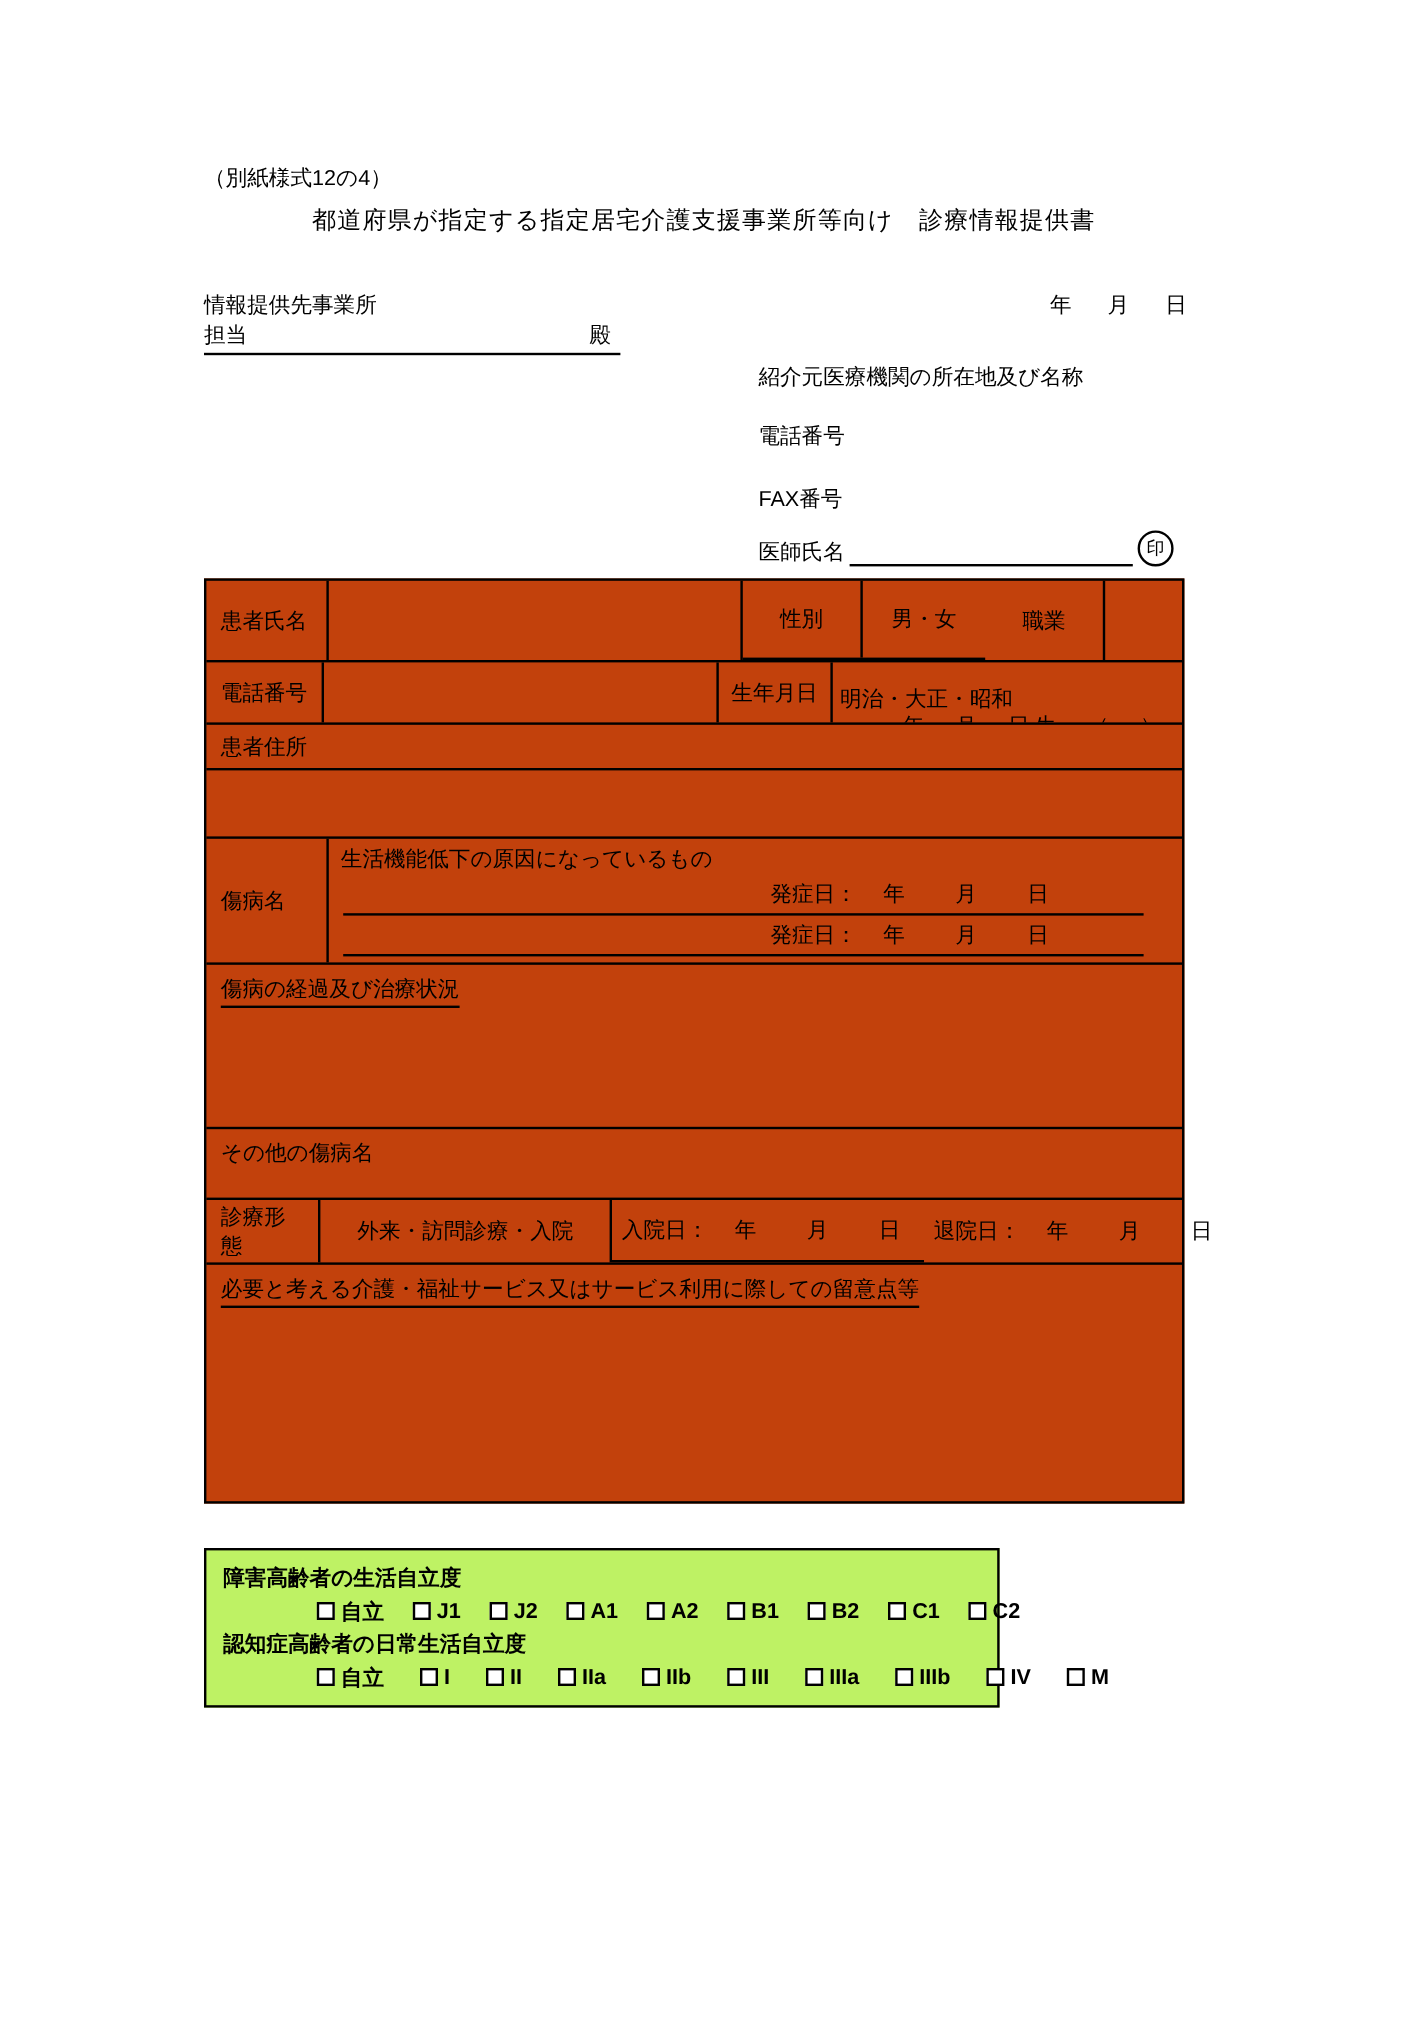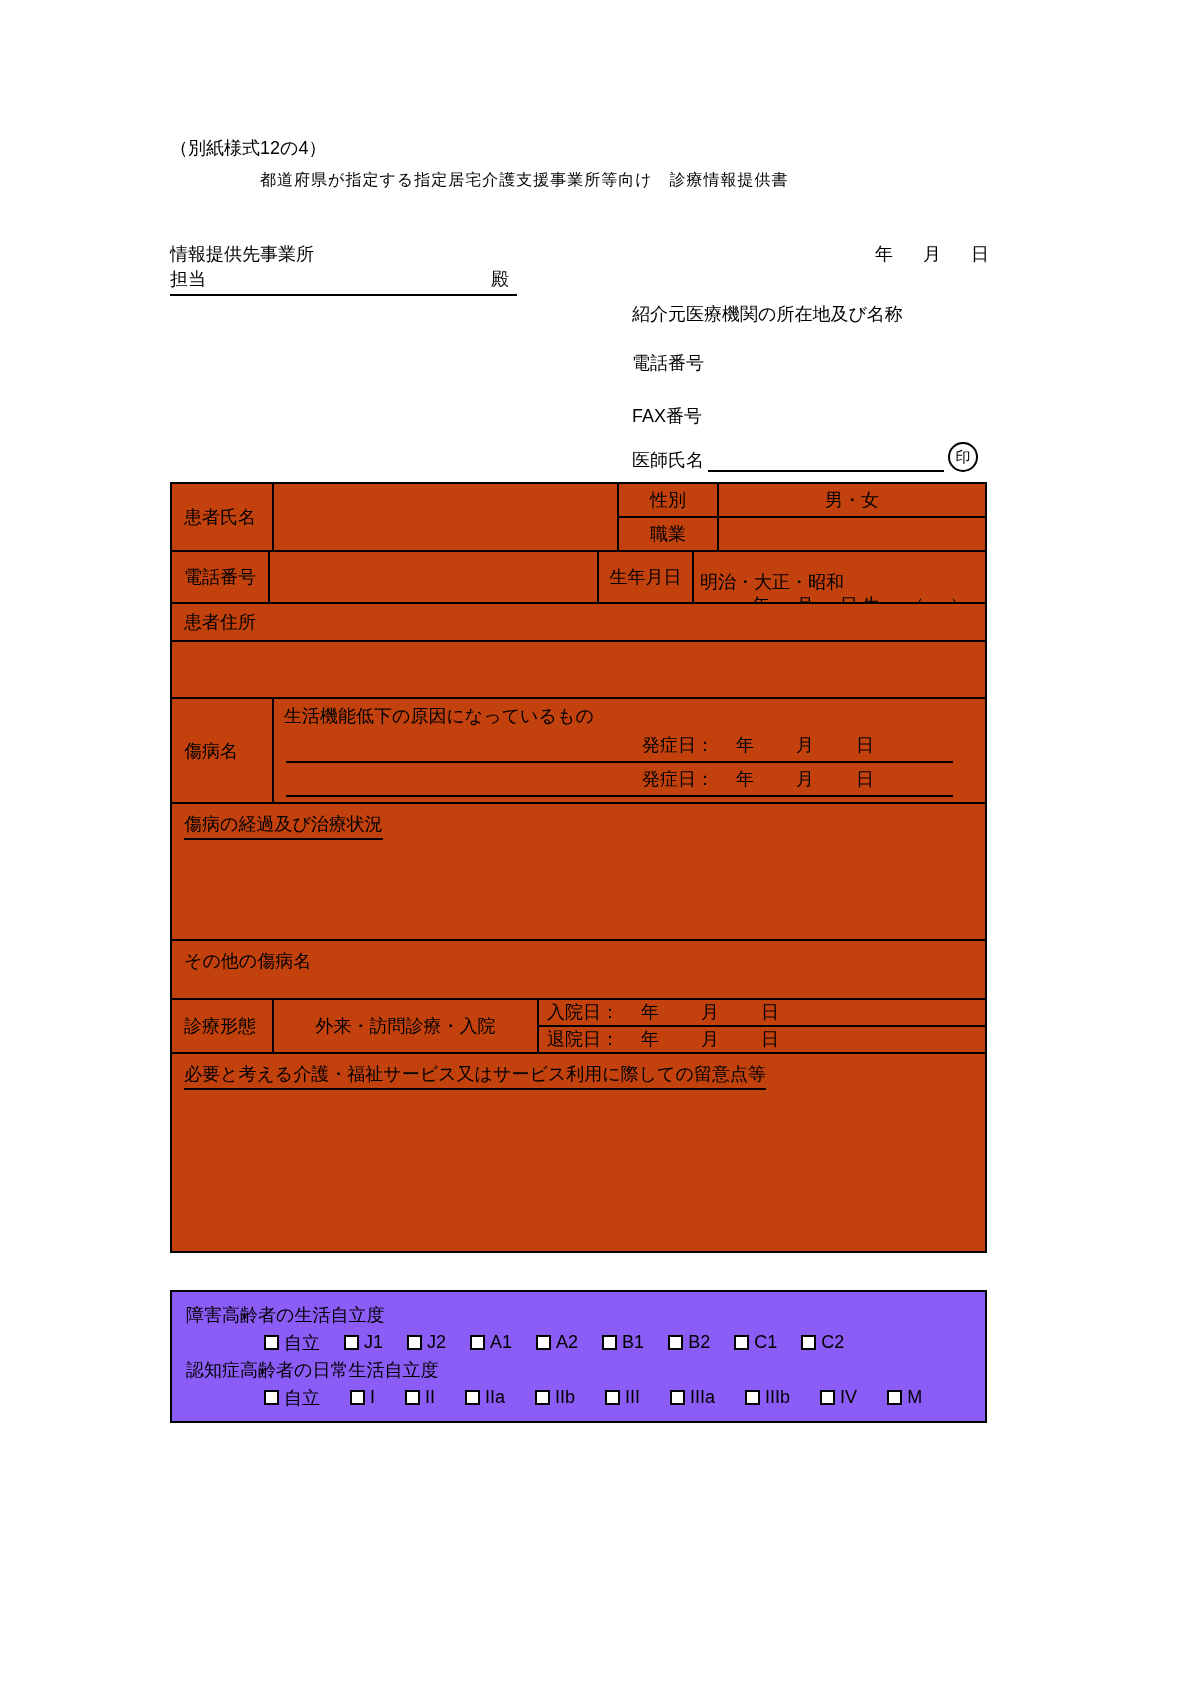--- a/index.html
+++ b/index.html
@@ -6,21 +6,21 @@
   html,body { background:#ffffff; }
   body {
     width:1181px; height:1695px;
     font-family:"Liberation Sans","DejaVu Sans",sans-serif;
     color:#000; font-size:18px;
   }
   .page { position:relative; width:1181px; height:1695px; background:#fff; overflow:hidden; }
   .abs { position:absolute;margin-left:32px; }
 
   .form-number { left:138px; top:136px; }
-  .title { left:228px; top:170px; font-size:16px; letter-spacing:1px; }
+  .title { left:228px; top:170px; font-size:20px; letter-spacing:1px; }
 
   .recipient-label { left:138px; top:242px; }
   .header-date { left:843px; top:242px; letter-spacing:6px; }
 
   .attention-line {
     left:138px; top:268px; width:347px; height:28px;
     border-bottom:2px solid #000;
     display:flex; justify-content:space-between; align-items:flex-end;
     padding:0 8px 3px 0;
   }
@@ -45,44 +45,44 @@
   .trow { display:flex; border-bottom:2px solid #000; width:100%; }
   .trow.nb { border-bottom:none; }
   .grow { flex:1 1 auto; min-width:0; }
   .cell {
     border-right:2px solid #000; display:flex; align-items:center;
     padding:0 12px; overflow:hidden;
   }
   .cell.nb-r { border-right:none; }
   .cell.ctr { justify-content:center; padding:0 4px; }
   .cell.top { align-items:flex-start; padding-top:8px; }
-  .stack { display:flex; flex-direction:column; }
+  .stack { display:flex; flex-direction:row; }
   .subrow { display:flex; flex:1 1 auto; }
   .subrow.bb { border-bottom:2px solid #000; }
 
   .era-cell { display:block; padding:19px 6px; line-height:23px; }
   .birth-line { padding-left:52px; letter-spacing:4px; }
 
   .disease-cell { display:block; padding:4px 8px 0 8px; }
   .disease-note { height:26px; line-height:26px; padding-left:2px; }
   .onset-line {
     border-bottom:2px solid #000; height:34px; line-height:32px;
     width:calc(100% - 28px); margin-left:4px; padding-left:356px;
     white-space:nowrap;
   }
   .spread { letter-spacing:12px; margin-left:22px; }
   .date-line { line-height:25px; padding:0 8px; white-space:nowrap; }
 
   .ul-label { border-bottom:2px solid #000; padding-bottom:2px; }
 
   
   .indep-box {
-    left:138px; top:1290px; width:817px; height:133px;
+    left:138px; top:1290px; width:663px; height:133px;
     border:2px solid #000; padding:8px 14px;
-    display:flex; flex-direction:column; justify-content:space-evenly; background:#8b5cf6;
+    display:flex; flex-direction:column; justify-content:space-evenly; background:#bef264;font-weight:bold;
   }
   .chk-row { display:flex; align-items:center; padding-left:78px; }
   .chk-row.r1 { gap:24px; }
   .chk-row.r2 { gap:30px; }
   .chk-item { display:inline-flex; align-items:center; white-space:nowrap; }
   .chk-box {
     width:15px; height:15px; border:2px solid #000; display:inline-block;
     margin-right:5px; flex:0 0 auto; background:#fff;
   }
 </style>

